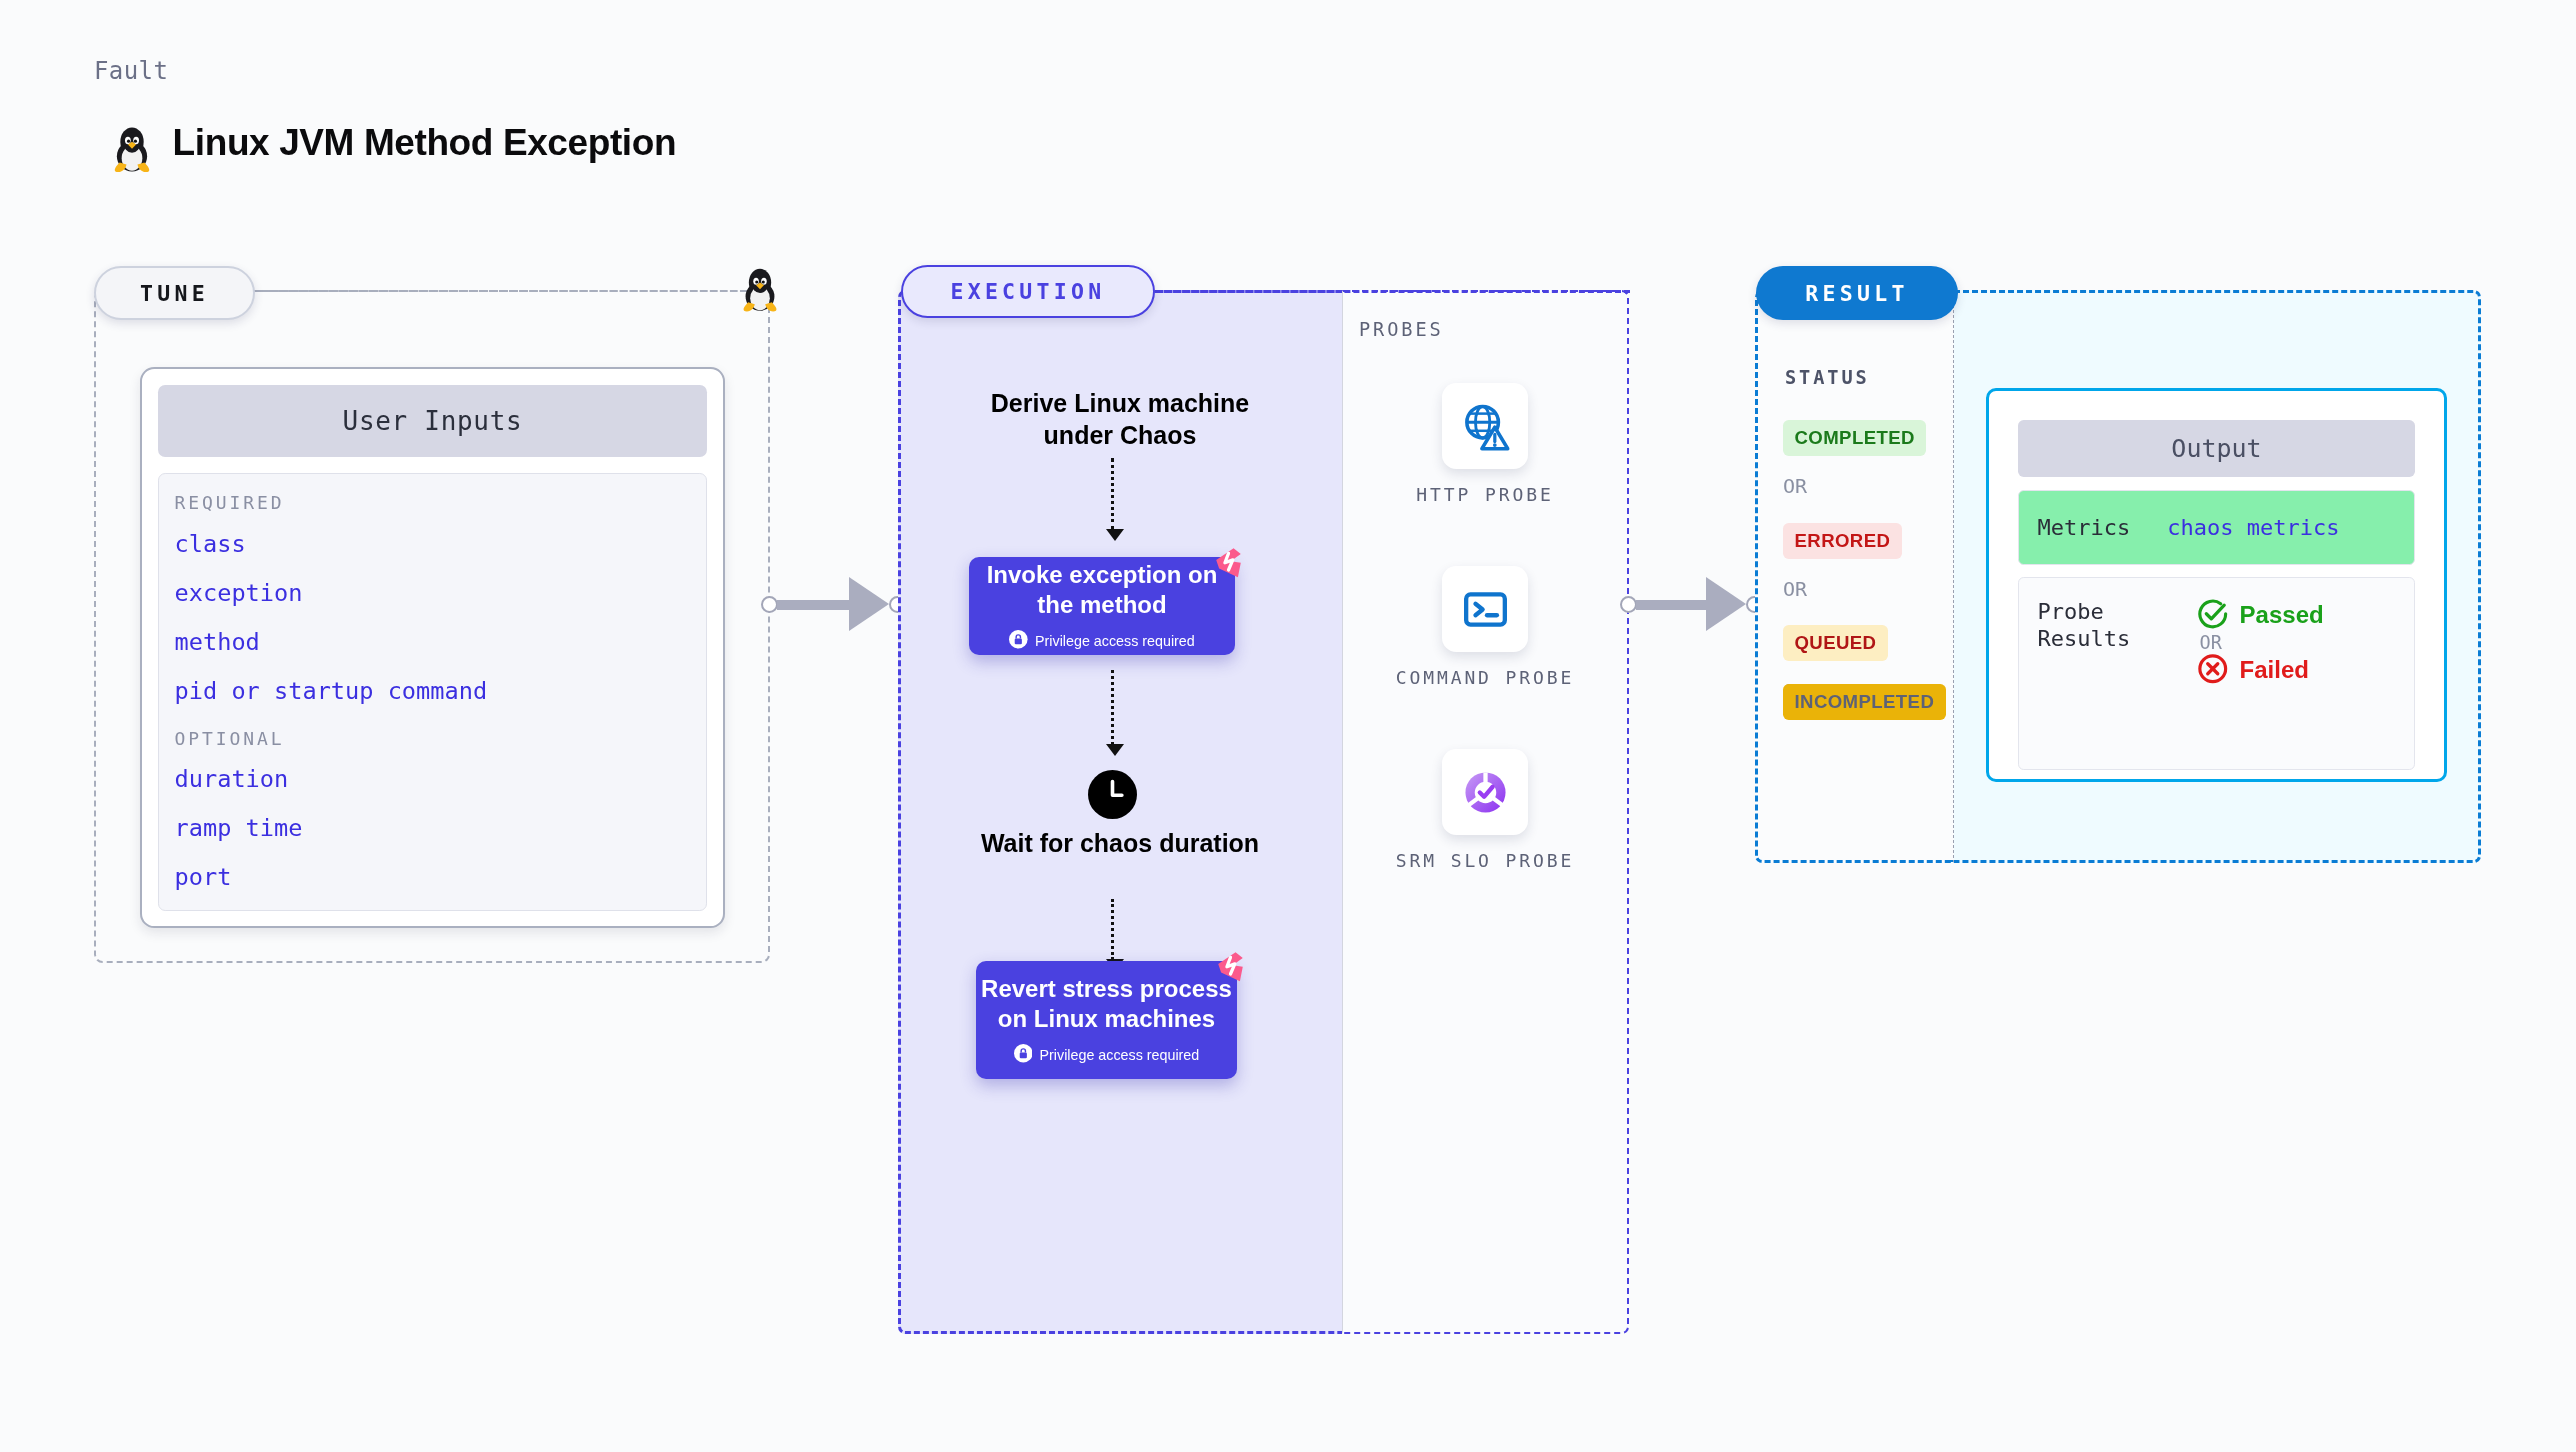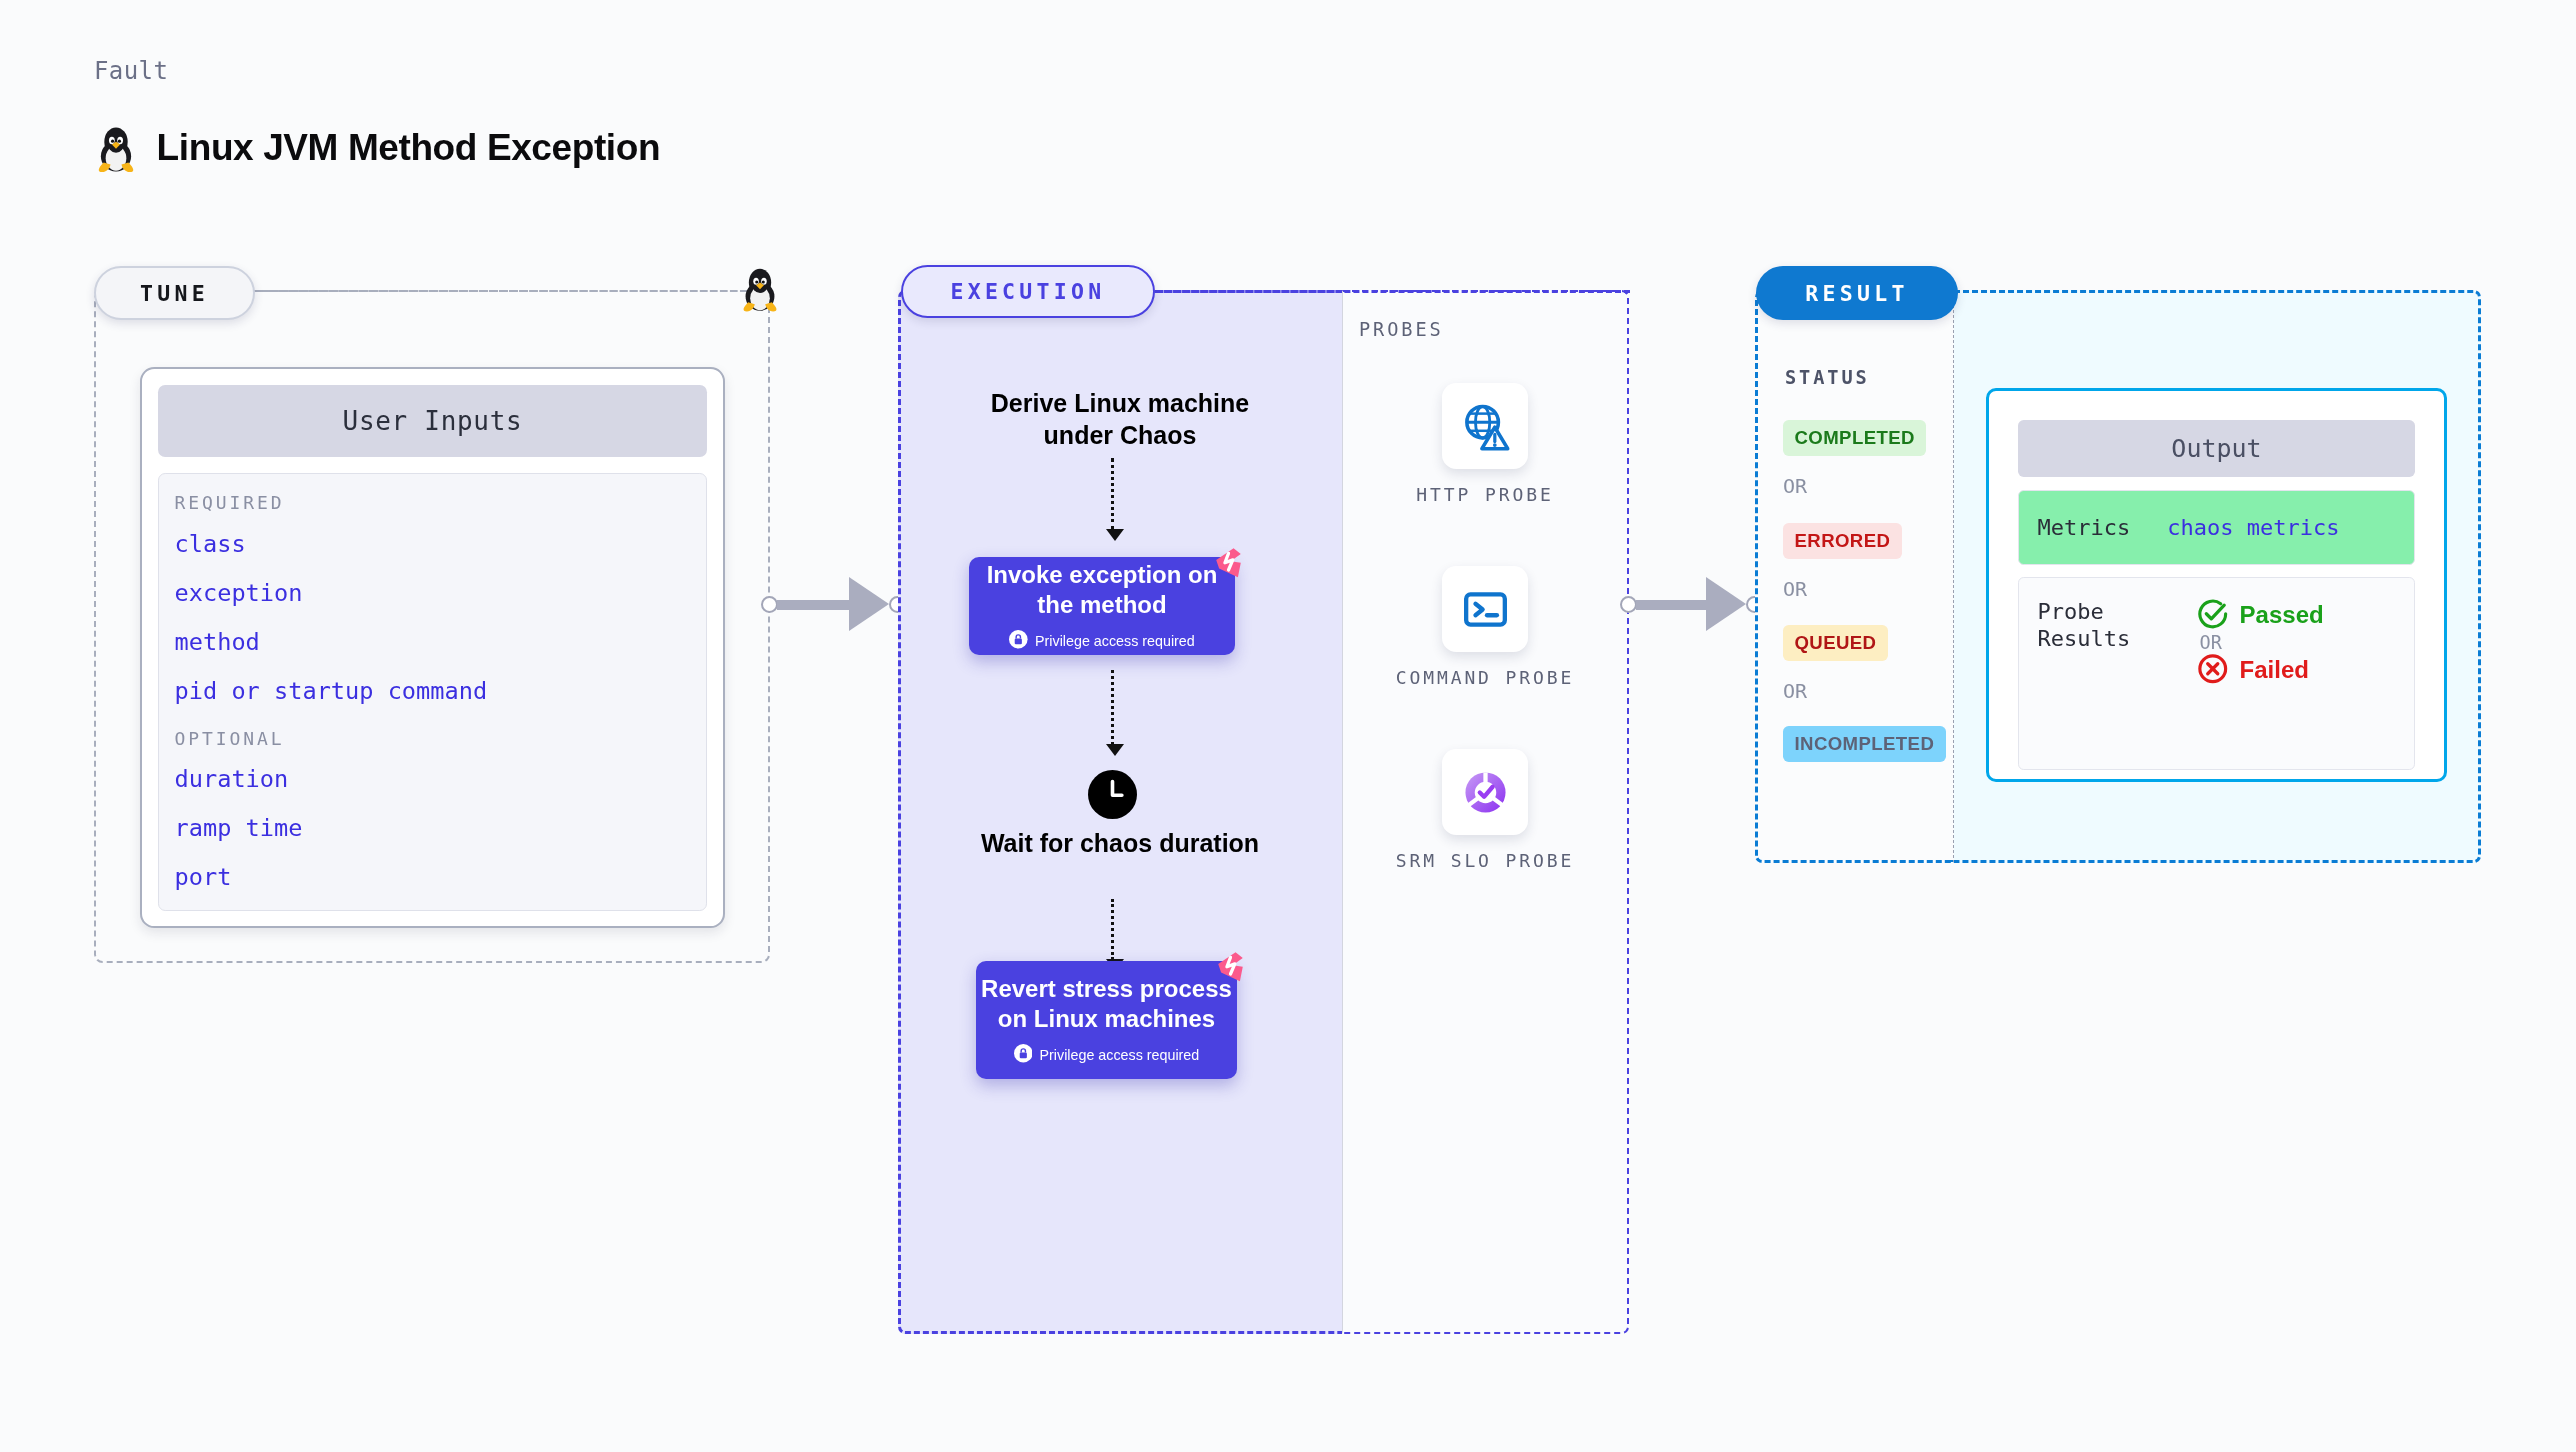--- a/index.html
+++ b/index.html
@@ -11,22 +11,22 @@
     overflow: hidden;
   }
 
   
   #fault-label {
     position: absolute; left: 94px; top: 57px;
     font-family: "DejaVu Sans Mono", monospace;
     font-size: 24px; color: #6b7087; letter-spacing: 0.4px;
   }
   #title-row {
-    position: absolute; left: 94px; top: 122px;
-    display: flex; align-items: center; gap: 18.6px;
+    position: absolute; left: 110px; top: 122px;
+    display: flex; align-items: flex-start; gap: 18.6px;
   }
   #title-text {
     font-family: "Liberation Sans", sans-serif;
     font-size: 37px; font-weight: bold; color: #0b0b0d;
     letter-spacing: -0.4px;
   }
 
   
   .tux { display: block; }
 
@@ -459,21 +459,21 @@
 <div id="result-pill" class="phase-pill">RESULT</div>
 
 <div id="status-title">STATUS</div>
 
 <div class="status-badge" style="top:420px; background:#d9f5d9; color:#1b7a1b;">COMPLETED</div>
 <div class="status-or" style="top:474px;">OR</div>
 <div class="status-badge" style="top:523px; background:#fbe2e2; color:#c31616;">ERRORED</div>
 <div class="status-or" style="top:577px;">OR</div>
 <div class="status-badge" style="top:625px; background:#fdeec2; color:#b01616;">QUEUED</div>
 <div class="status-or" style="top:679px;">OR</div>
-<div class="status-badge" style="top:726px; background:#7dd3fc; color:#5d6277;">INCOMPLETED</div>
+<div class="status-badge" style="top:684px; background:#eab308; color:#5d6277;">INCOMPLETED</div>
 
 <div id="output-card">
   <div class="output-head">Output</div>
 
   <div class="metrics-row">
     <span class="out-key">Metrics</span>
     <span class="out-val-link">chaos metrics</span>
   </div>
 
   <div class="probe-results-row">

